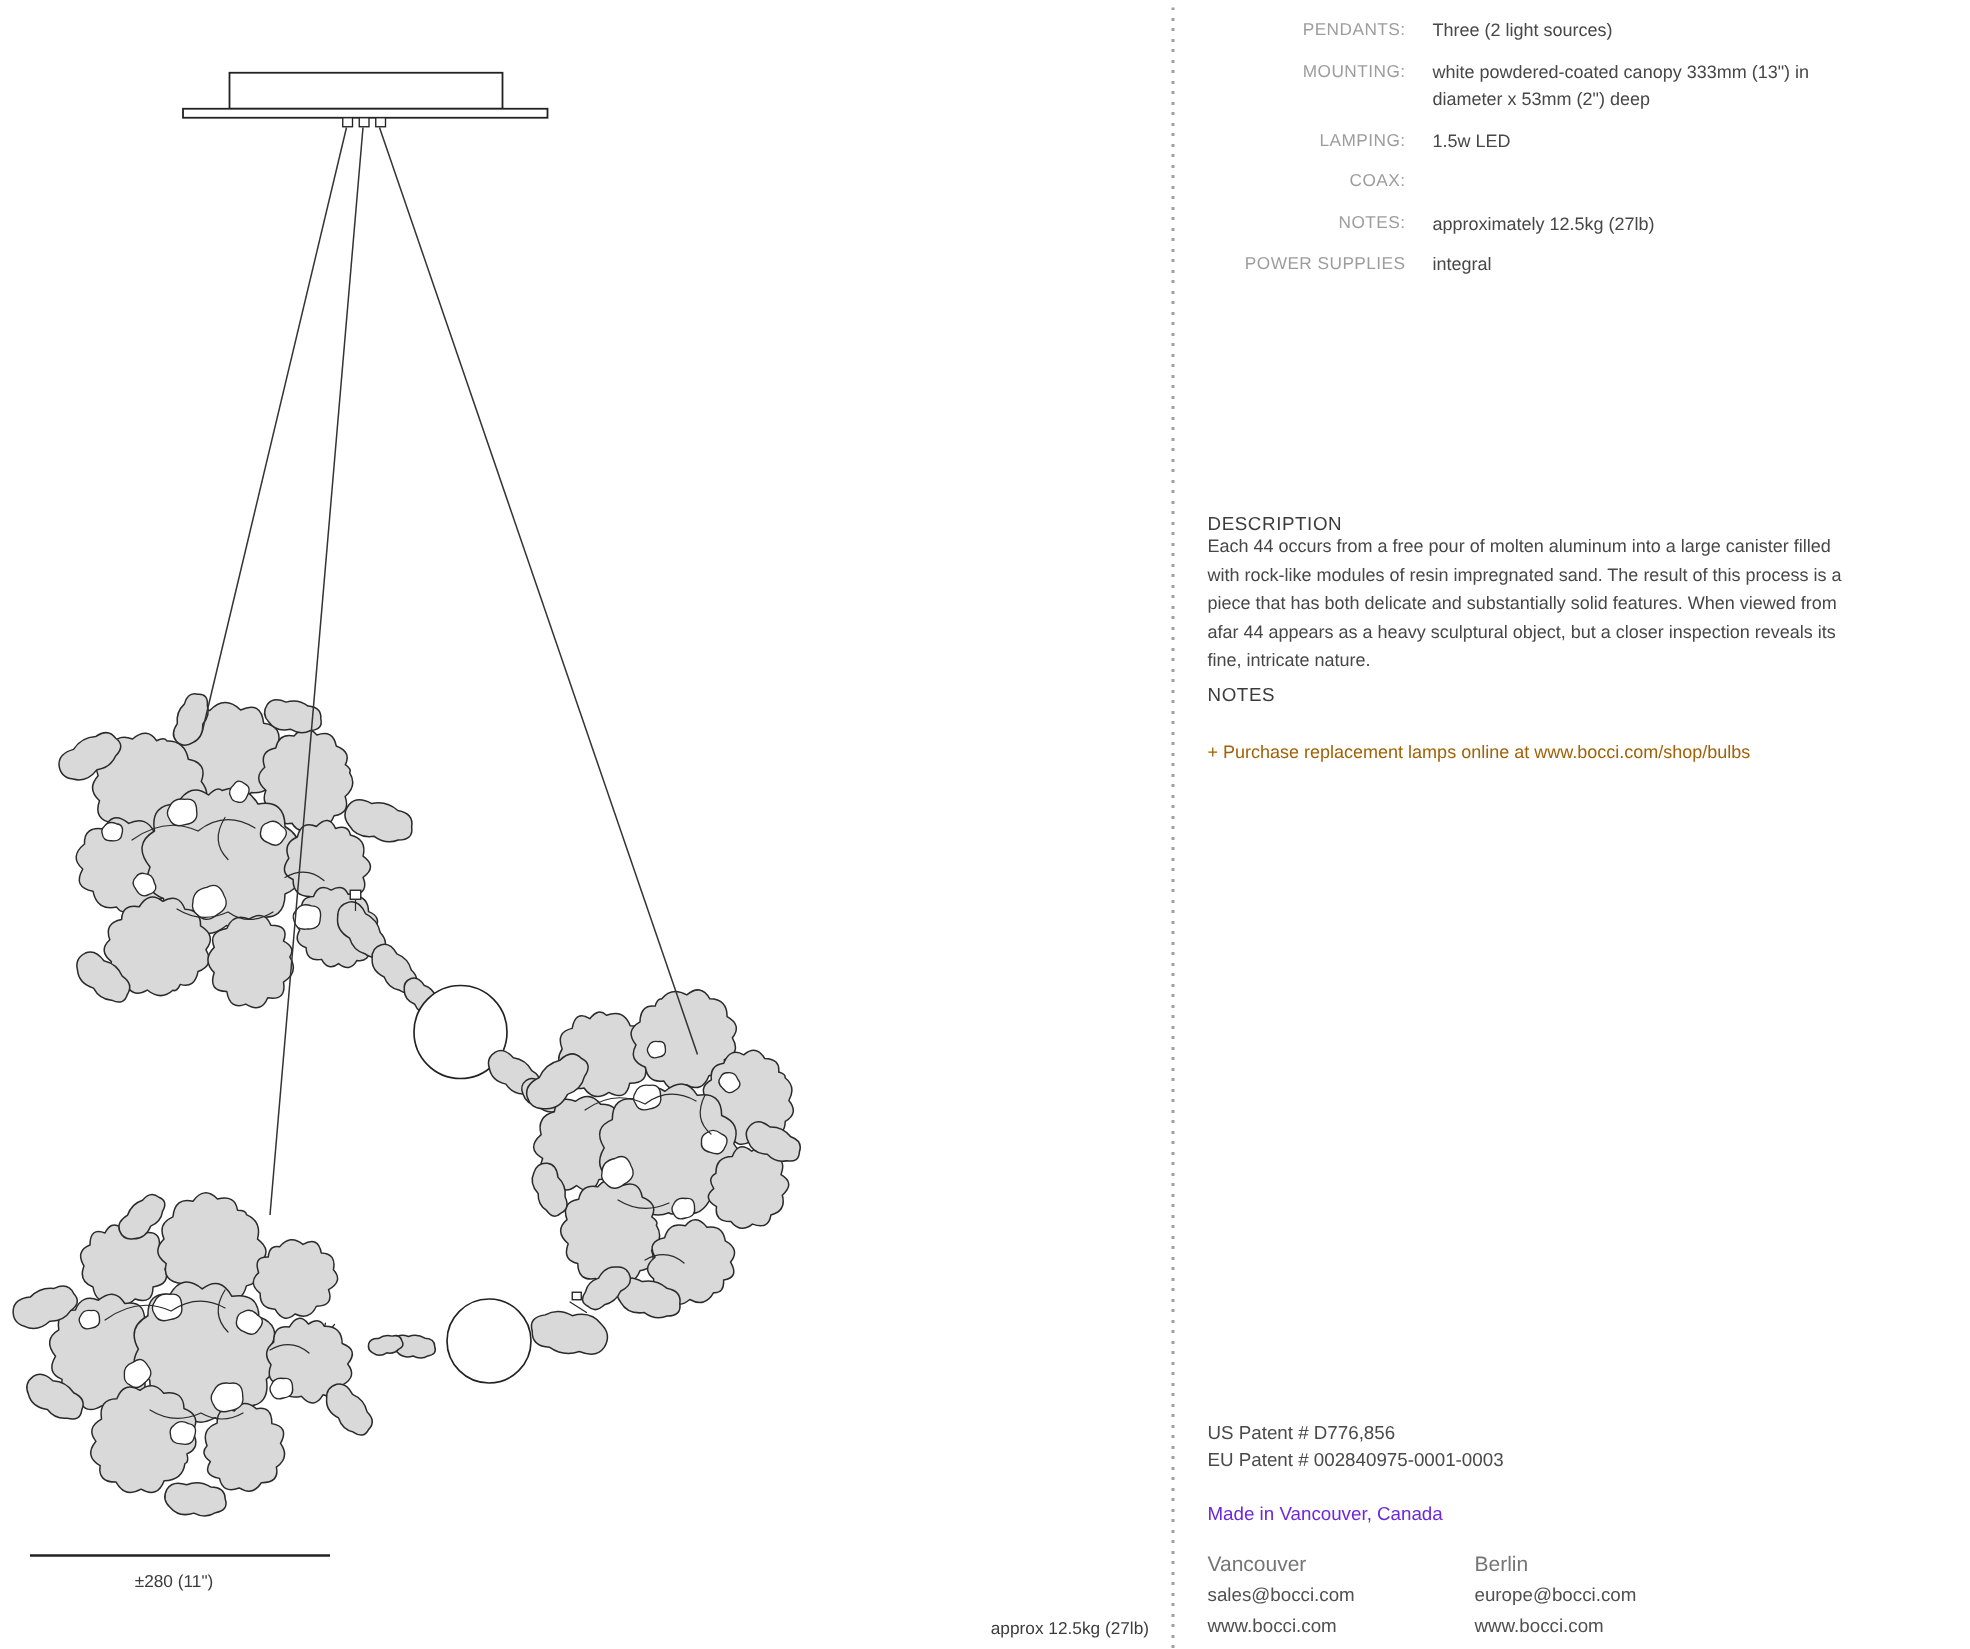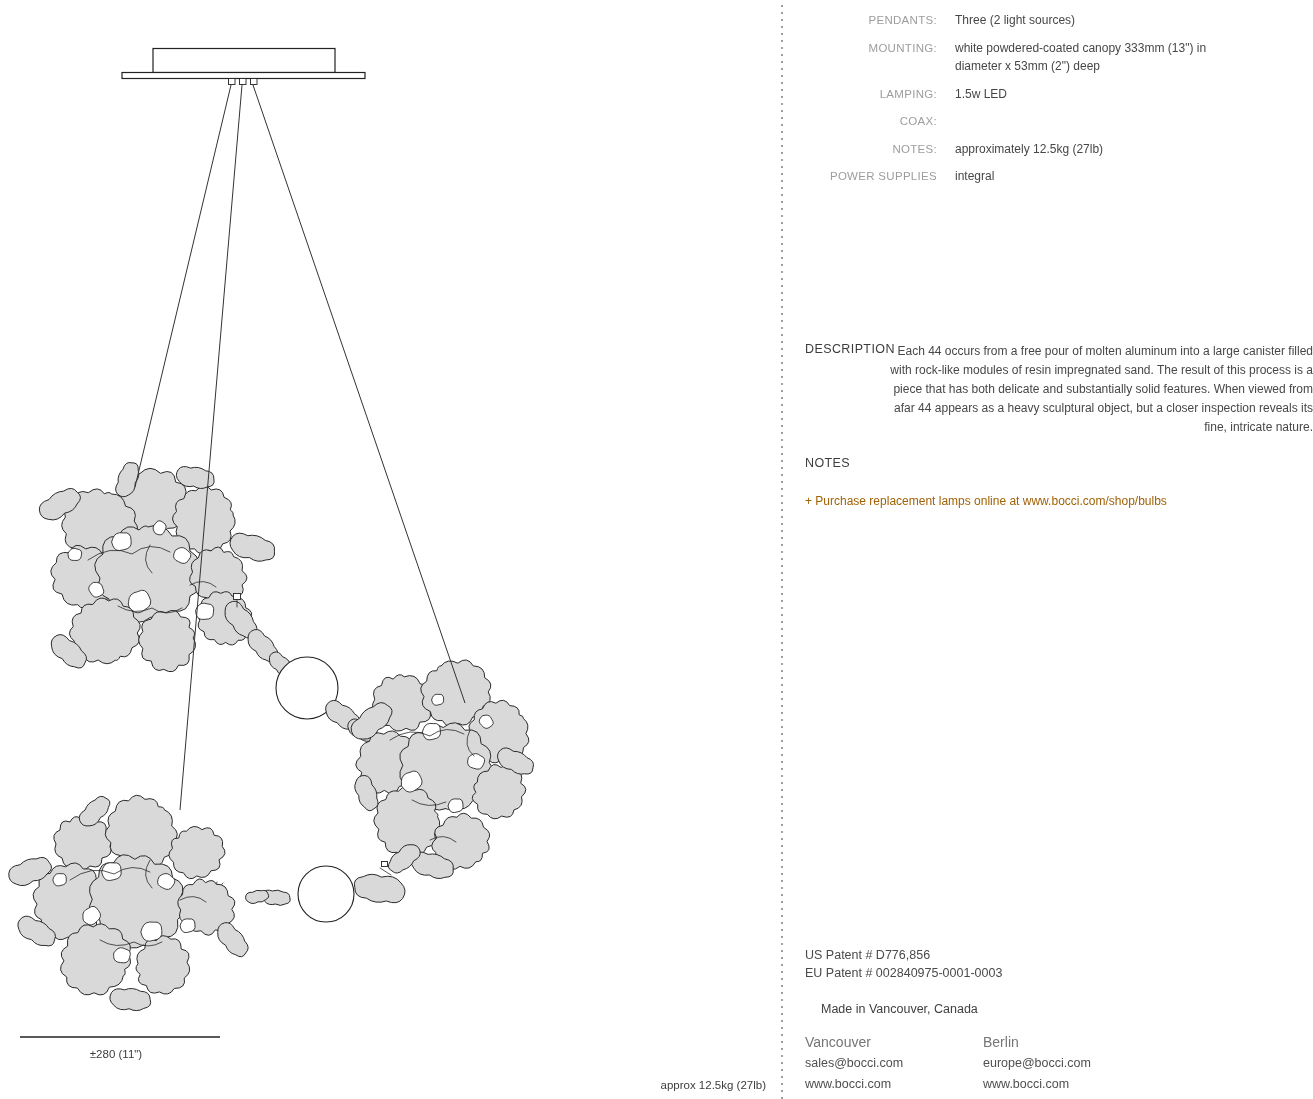--- a/index.html
+++ b/index.html
@@ -29,25 +29,25 @@
   .svg-label{font-family:"Liberation Sans",sans-serif;font-size:11.5px;fill:#3c3c3c;}
 
   
   .right{position:absolute;left:805px;top:0;width:508px;height:834px;font-family:"Liberation Sans",sans-serif;}
   .spec-table{position:absolute;top:11px;left:0;right:0;}
   .spec-row{display:flex;margin-bottom:9px;}
   .spec-label{flex:none;width:132px;padding-right:18px;text-align:right;font-size:11.5px;letter-spacing:.3px;color:#9d9d9d;line-height:18.5px;}
   .spec-value{font-size:12px;color:#474747;line-height:18.5px;white-space:pre-line;}
   .sec-head{position:absolute;left:0;font-size:12.5px;letter-spacing:.4px;color:#3c3c3c;}
   .head-desc{top:304px;margin-top:38px;}
-  .body-text{position:absolute;left:0;top:342px;width:508px;font-size:12px;line-height:19px;color:#474747;white-space:pre-line;text-align:right;}
+  .body-text{position:absolute;left:0;top:355px;width:508px;font-size:12px;line-height:19px;color:#474747;white-space:pre-line;}
   .head-notes{top:456px;text-align:center;}
   .note-item{position:absolute;left:0;top:494px;font-size:12px;color:#a16207;}
   .legal{position:absolute;left:0;top:947px;font-size:12.5px;line-height:17.5px;color:#4a4a4a;}
-  .made-in{position:absolute;left:0;top:1002px;font-size:12.5px;color:#404040;margin-left:16px;}
+  .made-in{position:absolute;left:0;top:1002px;font-size:12.5px;color:#6d28d9;}
   .contacts{position:absolute;left:0;top:1031px;display:flex;}
   .contact{width:178px;}
   .contact .city{font-size:14px;color:#757575;line-height:22px;}
   .contact .line{font-size:12.5px;color:#4f4f4f;line-height:21px;}
 </style>
 </head>
 <body>
 
 <div class="page">
 

